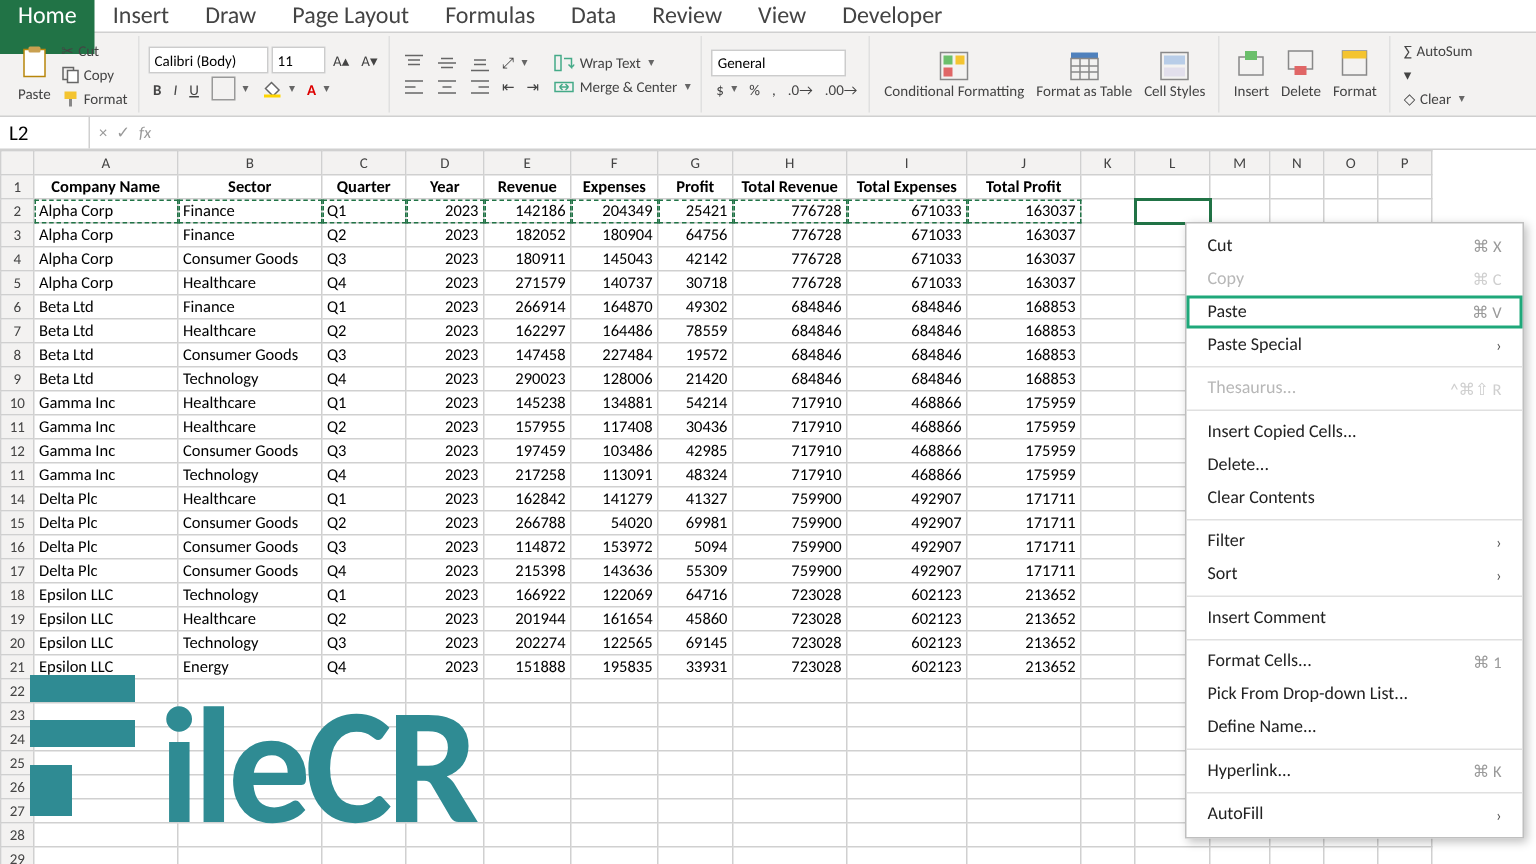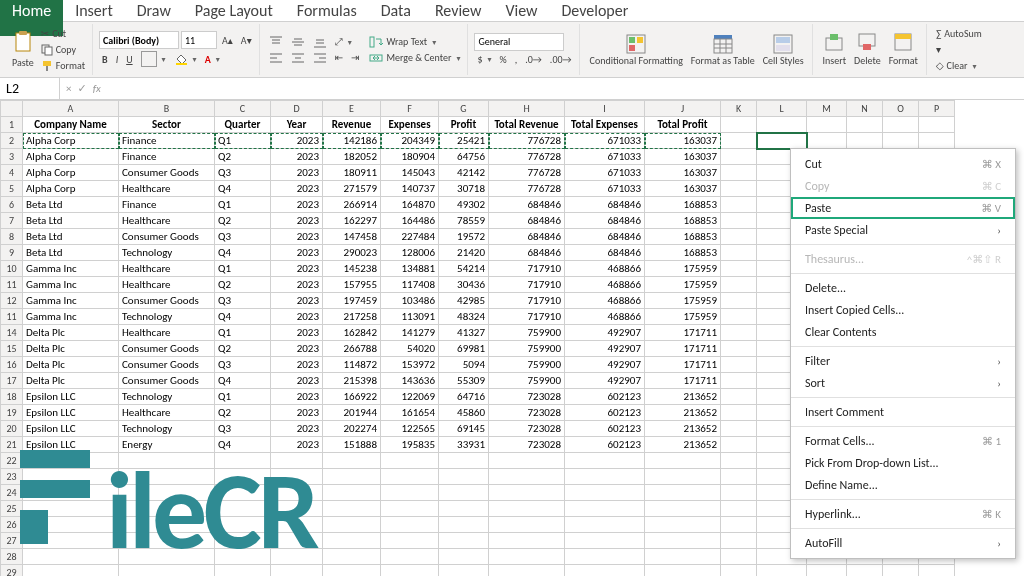--- a/index.html
+++ b/index.html
@@ -13,21 +13,21 @@
 
 .ribbon { height: 56px; background: #f3f2f1; border-bottom: 1px solid #d0d0d0; display: flex; align-items: center; padding: 2px 4px; gap: 2px; }
 .group { display: flex; align-items: center; height: 100%; padding: 0 4px; border-right: 1px solid #e0e0e0; }
 .vstack { display: flex; flex-direction: column; gap: 1px; }
 .hstack { display: flex; align-items: center; gap: 2px; }
 .btn-lg { display: flex; flex-direction: column; align-items: center; justify-content: center; padding: 2px 4px; font-size: 10px; color: #444; cursor: pointer; gap: 2px; }
 .btn-sm { display: flex; align-items: center; gap: 3px; font-size: 10px; color: #444; padding: 1px 3px; cursor: pointer; }
 .ico { display: inline-flex; align-items: center; justify-content: center; }
 .ico svg { display: block; }
 .select { border: 1px solid #ccc; background: #fff; font-size: 10px; padding: 1px 3px; height: 18px; }
-.font-name { width: 80px; font-weight: bold; }
+.font-name { width: 80px; }
 .font-size { width: 36px; }
 .num-format { width: 90px; }
 .dd { font-size: 8px; color: #666; margin-left: 2px; }
 .square { width: 16px; height: 16px; border: 1px solid #999; }
 
 
 .fx-bar { height: 22px; border-bottom: 1px solid #d0d0d0; display: flex; align-items: center; background: #fff; }
 .name-box { width: 60px; border-right: 1px solid #d0d0d0; padding: 2px 6px; font-size: 14px; }
 .fx-icons { display: flex; align-items: center; padding: 0 6px; gap: 6px; color: #999; font-size: 11px; }
 .fx-input { flex: 1; padding: 2px 6px; font-size: 11px; }
@@ -946,24 +946,24 @@
       <span>Paste Special</span>
       <span class="cm-sub">›</span>
     </div>
   <div class="cm-sep"></div>
   <div class="cm-item disabled">
       <span>Thesaurus...</span>
       <span class="cm-shortcut">^⌘⇧ R</span>
     </div>
   <div class="cm-sep"></div>
   <div class="cm-item">
+      <span>Insert Copied Cells...</span>
+    </div>
+  <div class="cm-item">
       <span>Delete...</span>
-    </div>
-  <div class="cm-item">
-      <span>Insert Copied Cells...</span>
     </div>
   <div class="cm-item">
       <span>Clear Contents</span>
     </div>
   <div class="cm-sep"></div>
   <div class="cm-item">
       <span>Filter</span>
       <span class="cm-sub">›</span>
     </div>
   <div class="cm-item">

